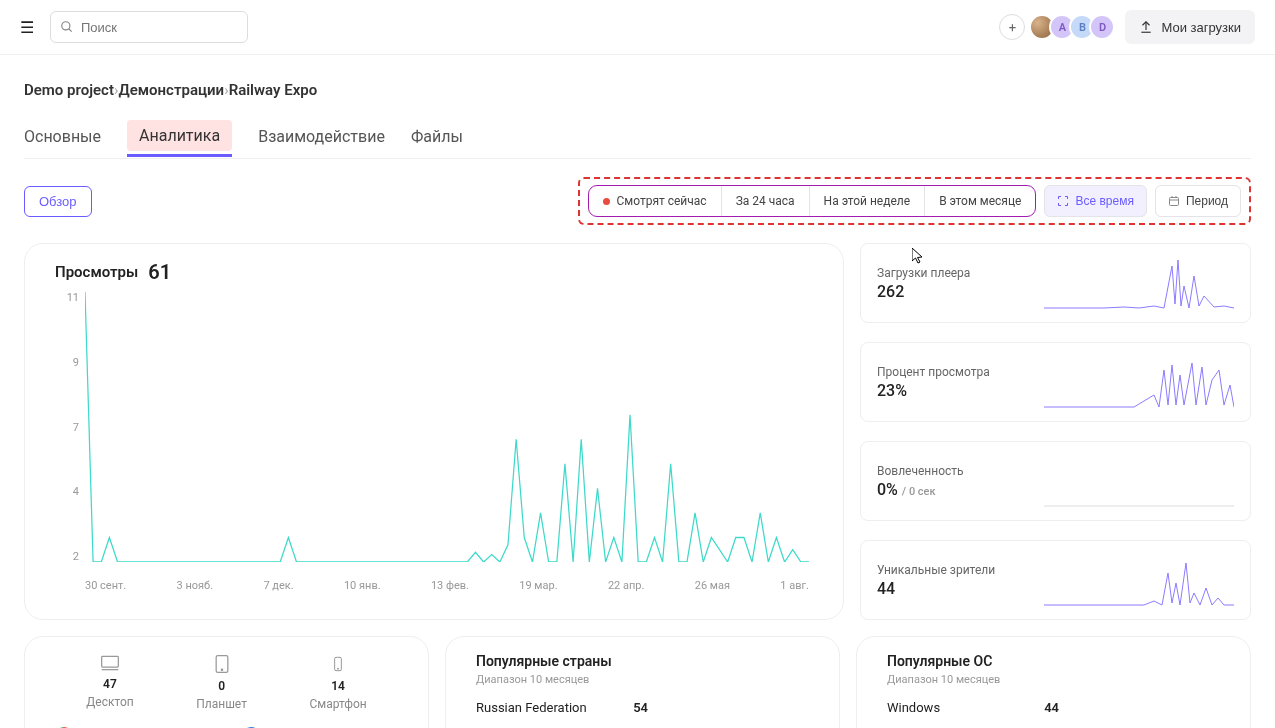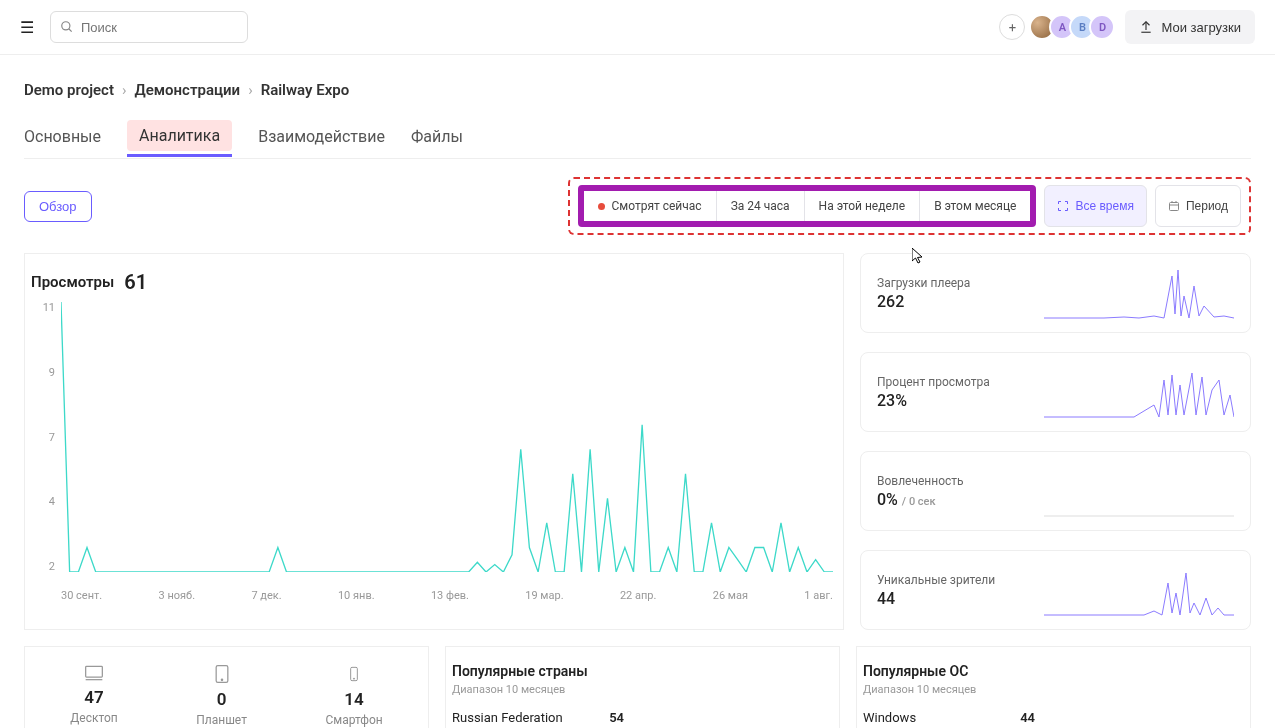--- a/index.html
+++ b/index.html
@@ -12,58 +12,58 @@
 .topbar-right { margin-left: auto; display: flex; align-items: center; gap: 10px; }
 .plus-btn { width: 26px; height: 26px; border-radius: 50%; border: 1px solid #ddd; background: #fff; display: flex; align-items: center; justify-content: center; color: #666; cursor: pointer; }
 .avatars { display: flex; }
 .avatar { width: 26px; height: 26px; border-radius: 50%; margin-left: -6px; border: 2px solid #fff; display: flex; align-items: center; justify-content: center; font-size: 11px; font-weight: 600; color: #fff; }
 .av-img { background: radial-gradient(circle at 30% 30%, #d9b38c, #8c6239); }
 .av-a { background: #d4c5f9; color: #7e57c2; }
 .av-b { background: #c5d9f9; color: #5b7ec2; }
 .av-c { background: #d4c5f9; color: #7e57c2; }
 .uploads-btn { height: 34px; background: #f3f3f5; border: none; border-radius: 6px; padding: 0 14px; display: flex; align-items: center; gap: 8px; cursor: pointer; font-size: 13px; font-weight: 500; color: #333; }
 .content { padding: 12px 24px 20px; }
-.breadcrumb { display: flex; align-items: center; gap: 8px; font-size: 15px; font-weight: 600; color: #333; margin: 14px 0 18px; }
+.breadcrumb { display: flex; align-items: center; gap: 0; font-size: 15px; font-weight: 600; color: #333; margin: 14px 0 18px; }
 .breadcrumb .sep { color: #aaa; font-weight: 400; }
 .breadcrumb .crumb { cursor: pointer; }
 .tabrow { display: flex; align-items: center; gap: 26px; border-bottom: 1px solid #eee; }
 .tab { padding: 10px 0 12px; font-size: 16px; color: #555; cursor: pointer; }
 .tab.active { background: #ffe2e2; color: #333; padding: 6px 12px; border-radius: 4px; position: relative; margin-bottom: 4px; }
 .tab.active::after { content: ""; position: absolute; left: 0; right: 0; bottom: -6px; height: 3px; background: #6a5cff; }
 .tabrow-right { margin-left: auto; display: flex; align-items: center; gap: 20px; padding-bottom: 10px; }
 .tabrow-right .act { display: flex; align-items: center; gap: 7px; font-size: 13px; color: #333; cursor: pointer; }
 .dots { font-size: 18px; letter-spacing: 2px; color: #555; cursor: pointer; }
 .filters-row { display: flex; align-items: center; margin: 18px 0; }
 .obzor-btn { border: 1px solid #6a5cff; color: #6a5cff; background: #fff; border-radius: 6px; padding: 7px 14px; font-size: 13px; cursor: pointer; }
 .range-group { margin-left: auto; border: 2px dashed #d33; border-radius: 6px; padding: 6px 8px; display: flex; gap: 8px; }
-.range-seg { display: flex; border: 6px solid #a21caf; border-radius: 4px; overflow: hidden; align-items: center; }
+.range-seg { display: flex; border: 1px solid #a21caf; border-radius: 9px; overflow: hidden; align-items: center; }
 .range-seg .opt { padding: 8px 14px; font-size: 12px; color: #444; border-right: 1px solid #e3e3e8; cursor: pointer; display: flex; align-items: center; gap: 6px; }
 .range-seg .opt:last-child { border-right: none; }
 .red-dot { width: 7px; height: 7px; background: #e74c3c; border-radius: 50%; display: inline-block; }
 .btn-alltime { border: 1px solid #e3e3e8; background: #f2f0ff; color: #6a5cff; border-radius: 6px; padding: 8px 12px; font-size: 12px; display: flex; align-items: center; gap: 6px; cursor: pointer; }
 .btn-period { border: 1px solid #e3e3e8; background: #fff; color: #444; border-radius: 6px; padding: 8px 12px; font-size: 12px; display: flex; align-items: center; gap: 6px; cursor: pointer; }
 .grid { display: grid; grid-template-columns: 820px 1fr; gap: 16px; }
-.card { border: 1px solid #eee; border-radius: 0; padding: 16px 6px; background: #fff; }
+.card { border: 1px solid #eee; border-radius: 19px; padding: 16px 30px; background: #fff; }
 .views-title { display: flex; align-items: center; gap: 10px; font-size: 15px; font-weight: 600; margin-bottom: 8px; }
 .views-title .num { font-size: 20px; font-weight: 600; }
 .big-chart { position: relative; height: 300px; }
 .yaxis { position: absolute; left: 0; top: 0; bottom: 30px; width: 24px; display: flex; flex-direction: column; justify-content: space-between; font-size: 11px; color: #999; text-align: right; }
 .yaxis span { line-height: 1; }
 .plot { position: absolute; left: 30px; right: 4px; top: 0; bottom: 30px; }
 .xaxis { position: absolute; left: 30px; right: 4px; bottom: 0; display: flex; justify-content: space-between; font-size: 11px; color: #999; }
 .side-cards { display: flex; flex-direction: column; gap: 19px; }
 .side-card { border: 1px solid #eee; border-radius: 8px; padding: 12px 16px; display: flex; align-items: center; justify-content: space-between; gap: 12px; }
 .side-left .lbl { font-size: 12px; color: #666; }
 .side-left .val { font-size: 16px; font-weight: 500; color: #222; margin-top: 2px; }
 .side-left .sub { font-size: 11px; color: #999; }
 .spark { width: 190px; height: 54px; }
 .grid2 { display: grid; grid-template-columns: 405px 1fr 1fr; gap: 16px; margin-top: 16px; }
 .devices-card .dev-row { display: flex; justify-content: space-around; text-align: center; margin-bottom: 16px; }
 .dev-col { display: flex; flex-direction: column; align-items: center; gap: 4px; }
-.dev-col .bignum { font-size: 17px; font-weight: 600; }
+.dev-col .bignum { font-size: 12px; font-weight: 600; }
 .dev-col .lbl { font-size: 12px; color: #888; }
 .dev-icon { font-size: 20px; color: #888; }
 .browser-list { display: grid; grid-template-columns: 1fr 1fr; gap: 6px 30px; }
 .brow-item { display: flex; align-items: center; gap: 8px; font-size: 13px; }
 .brow-item .b-icon { width: 18px; height: 18px; border-radius: 50%; display: inline-block; }
 .brow-item .name { color: #888; flex: 1; }
 .brow-item .cnt { font-weight: 600; color: #333; }
 .pop-card h3 { font-size: 14px; font-weight: 600; margin-bottom: 4px; }
 .pop-card .sub { font-size: 11px; color: #999; margin-bottom: 14px; }
 .pop-row { display: flex; align-items: center; gap: 12px; margin-bottom: 12px; font-size: 13px; }

